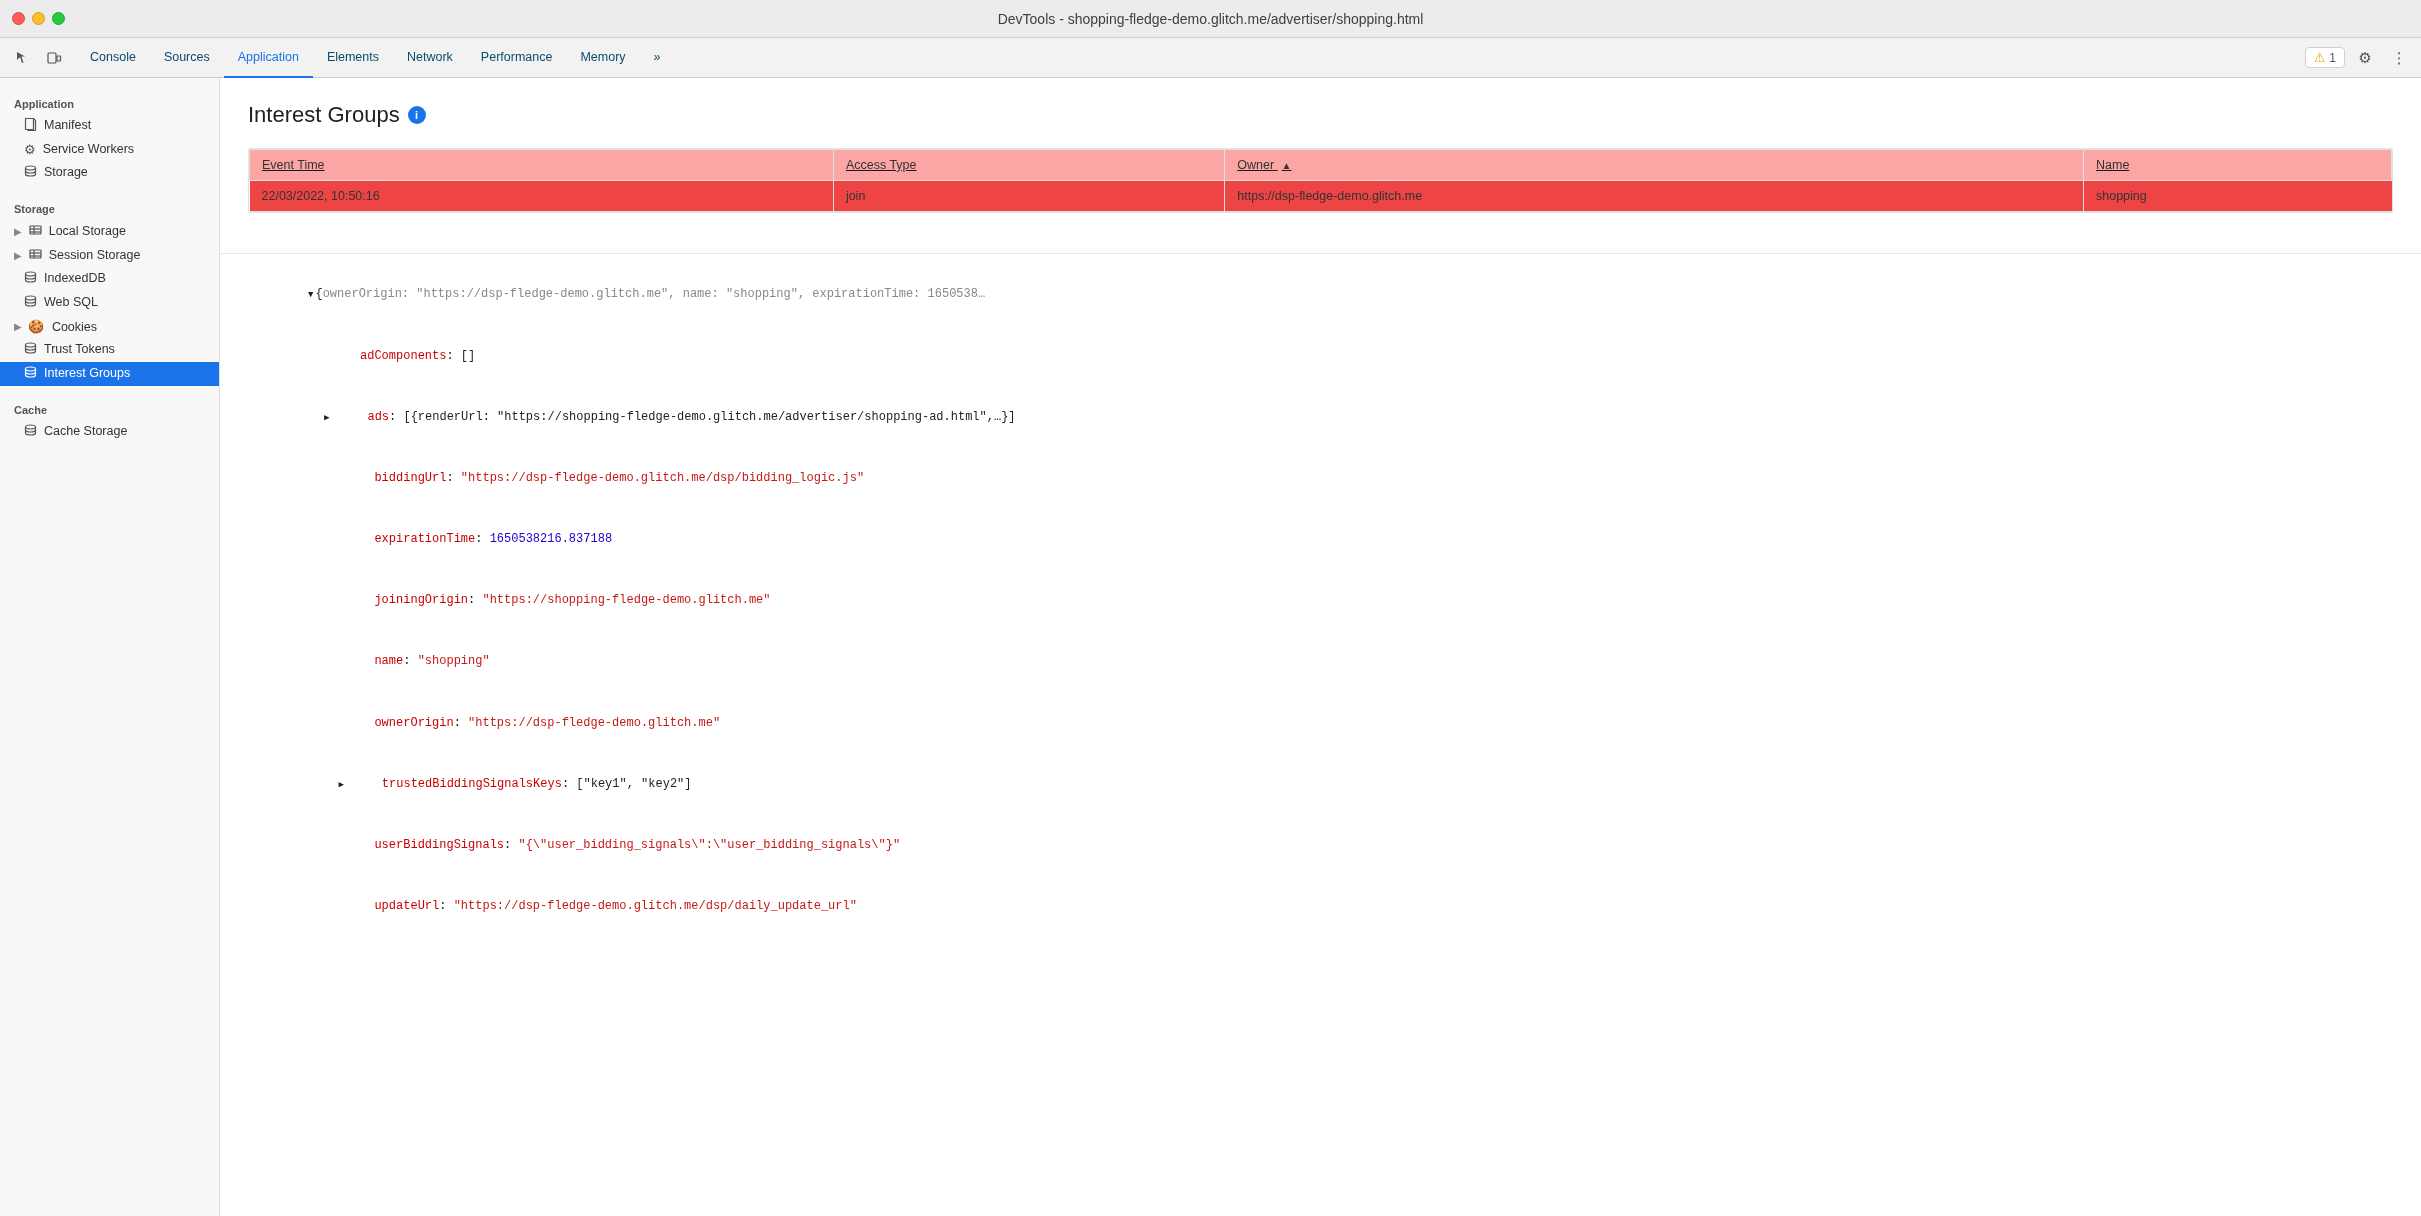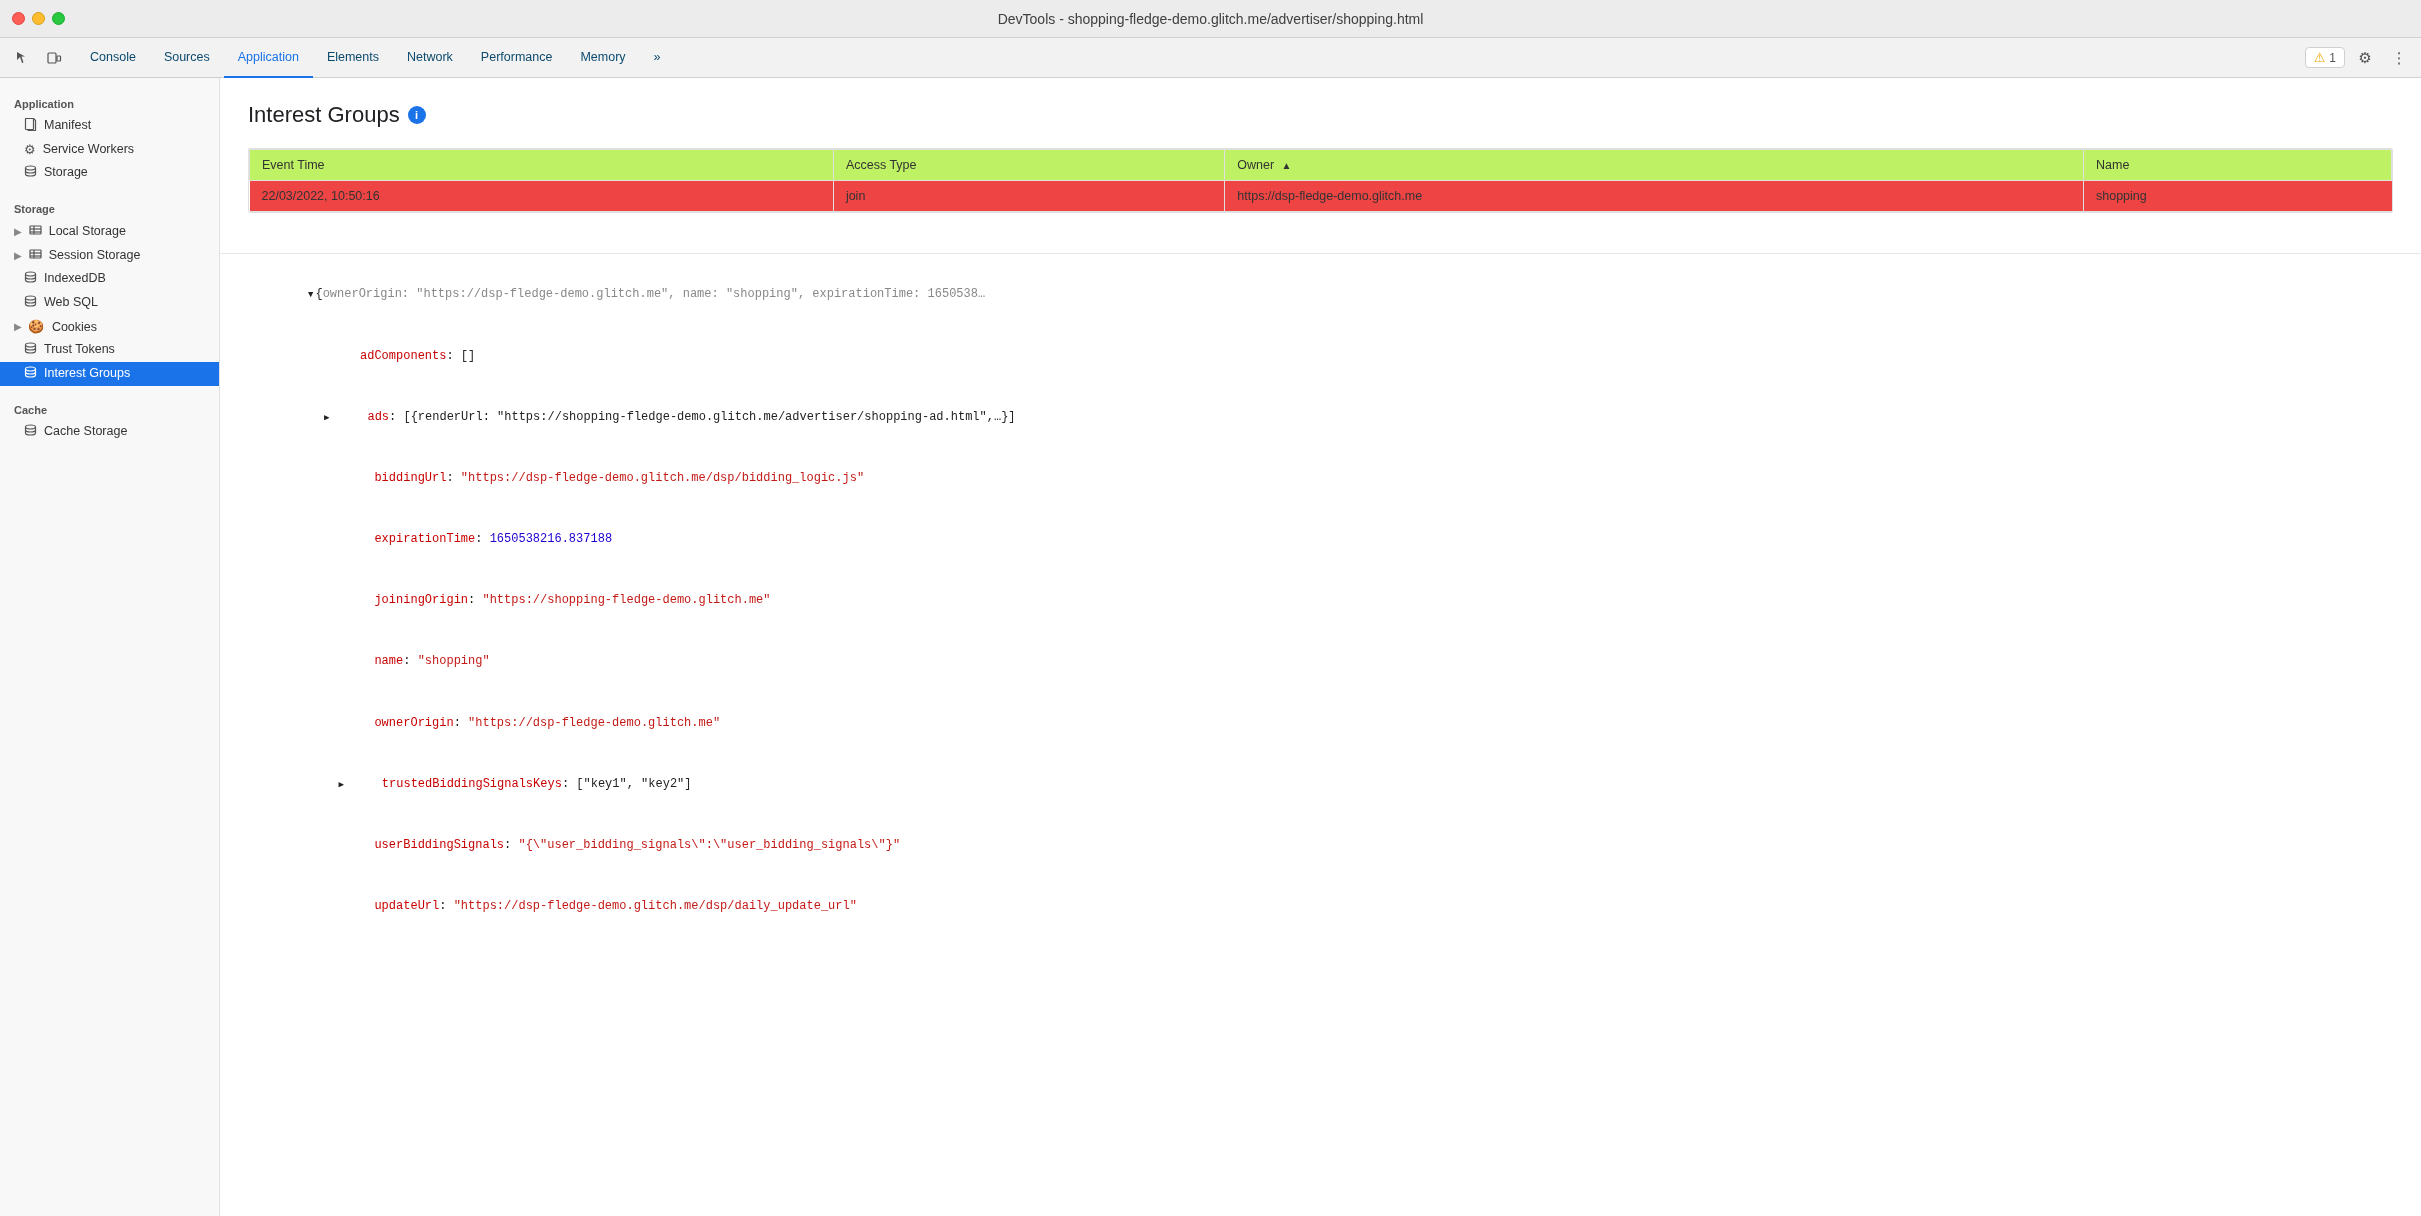--- a/index.html
+++ b/index.html
@@ -197,22 +197,23 @@
       flex-shrink: 0;
     }
     
     .data-table {
       width: 100%;
       border-collapse: collapse;
       margin-bottom: 0;
       font-size: 12.5px;
     }
     .data-table thead tr {
-      background: #bef264;
+      background: #fca5a5;
       border: 1px solid #e0e0e0;
+      text-decoration: underline;
     }
     .data-table th {
       padding: 8px 12px;
       text-align: left;
       font-weight: 500;
       color: #333;
       border-right: 1px solid #e0e0e0;
       border-bottom: 1px solid #e0e0e0;
       white-space: nowrap;
     }

